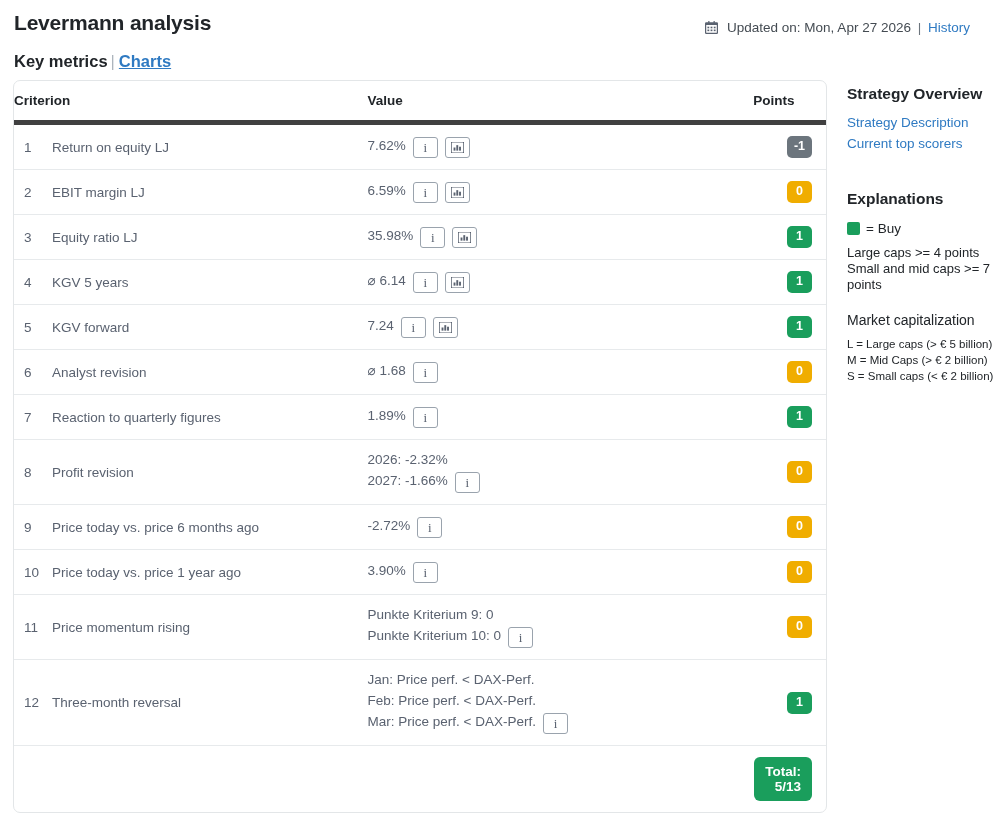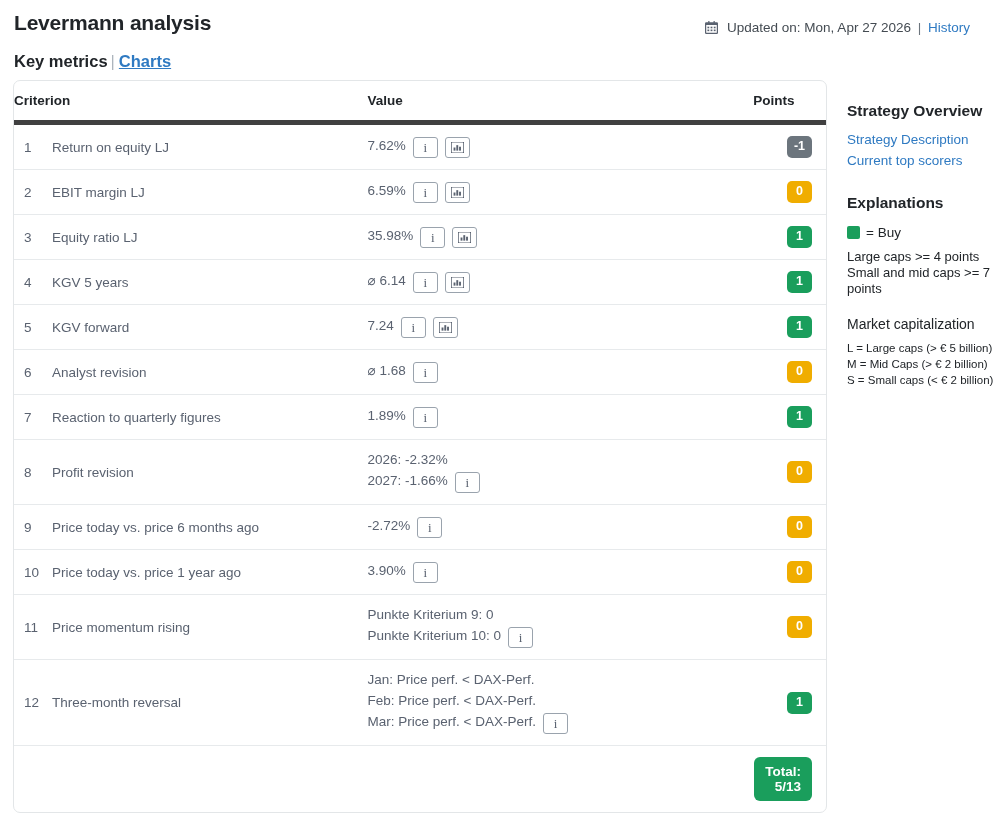--- a/index.html
+++ b/index.html
@@ -108,23 +108,23 @@
 
   .total-row td { border-bottom: none; padding-top: 14px; padding-bottom: 14px; }
   .total-badge {
     display: inline-block;
     background: #1a9e5c; color: #fff;
     font-weight: bold; font-size: 13.5px;
     padding: 7px 11px; border-radius: 6px; line-height: 15px;
   }
 
   
-  .sidebar { position: absolute; left: 847px; top: 101px; width: 150px; }
+  .sidebar { position: absolute; left: 847px; top: 84px; width: 150px; }
   .sb-h { font-size: 15.5px; font-weight: bold; color: #212529; margin: 0 0 8px 0; line-height: 20px; }
-  .sb-h.second { margin-top: 22px; }
+  .sb-h.second { margin-top: 35px; }
   .sb-link { display: block; font-size: 13.5px; color: #2f7ac2; text-decoration: none; line-height: 21px; }
   .buy-row { display: flex; align-items: center; gap: 6px; margin-top: 12px; font-size: 13.5px; color: #212529; }
   .swatch { width: 13px; height: 13px; border-radius: 2px; background: #1a9e5c; display: inline-block; }
   .sb-note { font-size: 13px; color: #212529; line-height: 16px; margin-top: 9px; }
   .sb-sub { font-size: 14px; color: #212529; margin-top: 18px; line-height: 19px; }
   .sb-note2 { font-size: 11.5px; color: #212529; line-height: 16px; margin-top: 6px; }
 </style>
 </head>
 <body>
 

